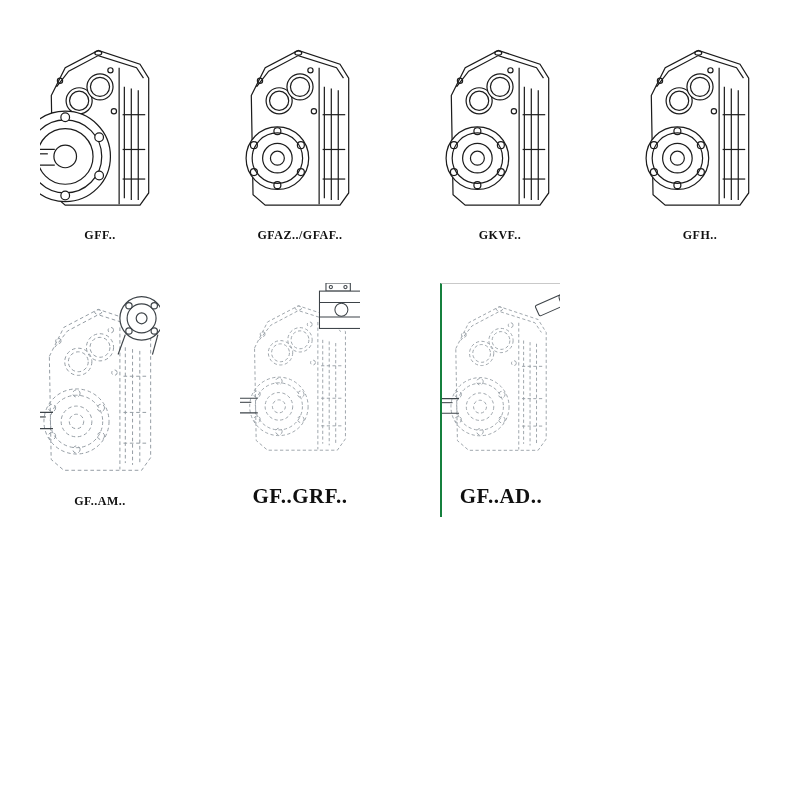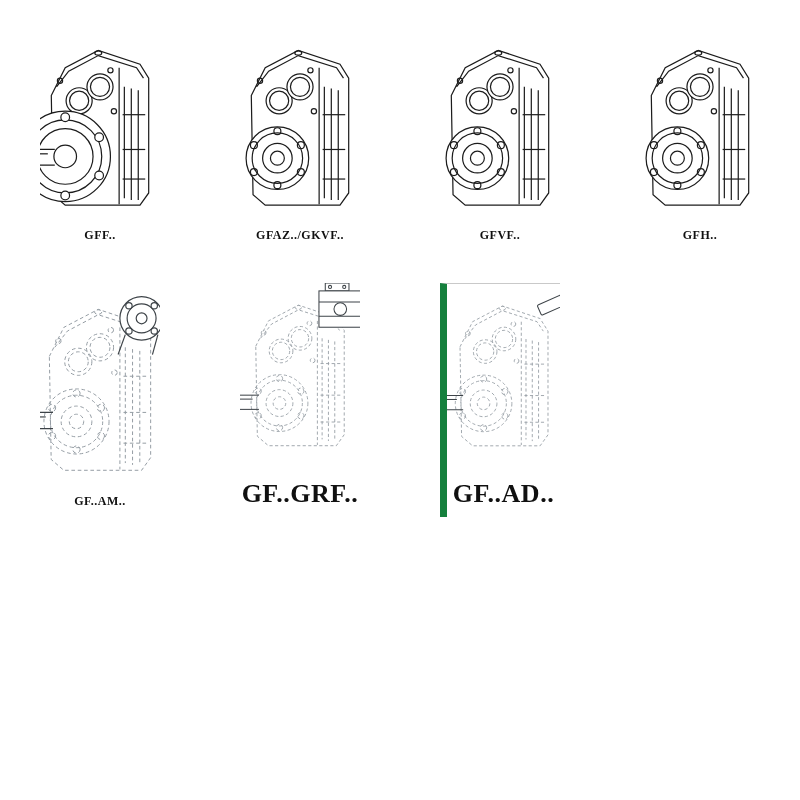--- a/index.html
+++ b/index.html
@@ -1,25 +1,25 @@
 <!DOCTYPE html>
 <html><head>
 <meta charset="utf-8">
 <style>
   html,body{margin:0;padding:0;background:#ffffff;}
   body{width:800px;height:800px;font-family:"Liberation Serif",serif;}
   .grid{display:grid;grid-template-columns:repeat(4,1fr);grid-template-rows:repeat(3,1fr);
         width:800px;height:800px;background:#fff;}
   .cell{display:flex;flex-direction:column;align-items:center;justify-content:flex-end;
         padding-bottom:8px;overflow:hidden;}
-  .cell.boxed{border-left:7px solid #15803d;border-top:1px solid #c9c9c9;}
+  .cell.boxed{border-left:2px solid #15803d;border-top:1px solid #c9c9c9;}
   .drawing{width:176px;height:200px;margin-bottom:2px;}
   .drawing.wide{width:190px;height:208px;}
   .label{font-weight:bold;font-size:12px;letter-spacing:.5px;color:#101010;white-space:nowrap;}
-  .label.lg{font-size:26px;margin-top:13px;}
+  .label.lg{font-size:21px;margin-top:13px;}
   
   .ink{stroke:#1c1c1c;stroke-width:1.4;fill:#ffffff;}
   .ghost{stroke:#949ca3;stroke-width:1.1;fill:none;stroke-dasharray:4 3;}
   .hard{stroke:#3d4348;stroke-width:1.3;fill:#ffffff;stroke-dasharray:none;}
   .defs-svg{position:absolute;width:0;height:0;overflow:hidden;}
 </style>
 </head>
 <body>
 
 <svg class="defs-svg" aria-hidden="true">
@@ -219,28 +219,28 @@
     <svg class="drawing" viewBox="0 0 200 230">
         <use href="#sym-solid-flange-shaft"></use>
       </svg>
     <figcaption class="label">GFF..</figcaption>
   </figure>
 
   <figure class="cell">
     <svg class="drawing" viewBox="0 0 200 230">
         <use href="#sym-solid-bore"></use>
       </svg>
-    <figcaption class="label">GFAZ../GKVF..</figcaption>
+    <figcaption class="label">GFAZ../GFAF..</figcaption>
   </figure>
 
   <figure class="cell">
     <svg class="drawing" viewBox="0 0 200 230">
         <use href="#sym-solid-bore"></use>
       </svg>
-    <figcaption class="label">GFVF..</figcaption>
+    <figcaption class="label">GKVF..</figcaption>
   </figure>
 
 
   <figure class="cell">
     <svg class="drawing" viewBox="0 0 200 230">
         <use href="#sym-solid-bore"></use>
       </svg>
     <figcaption class="label">GFH..</figcaption>
   </figure>
 

